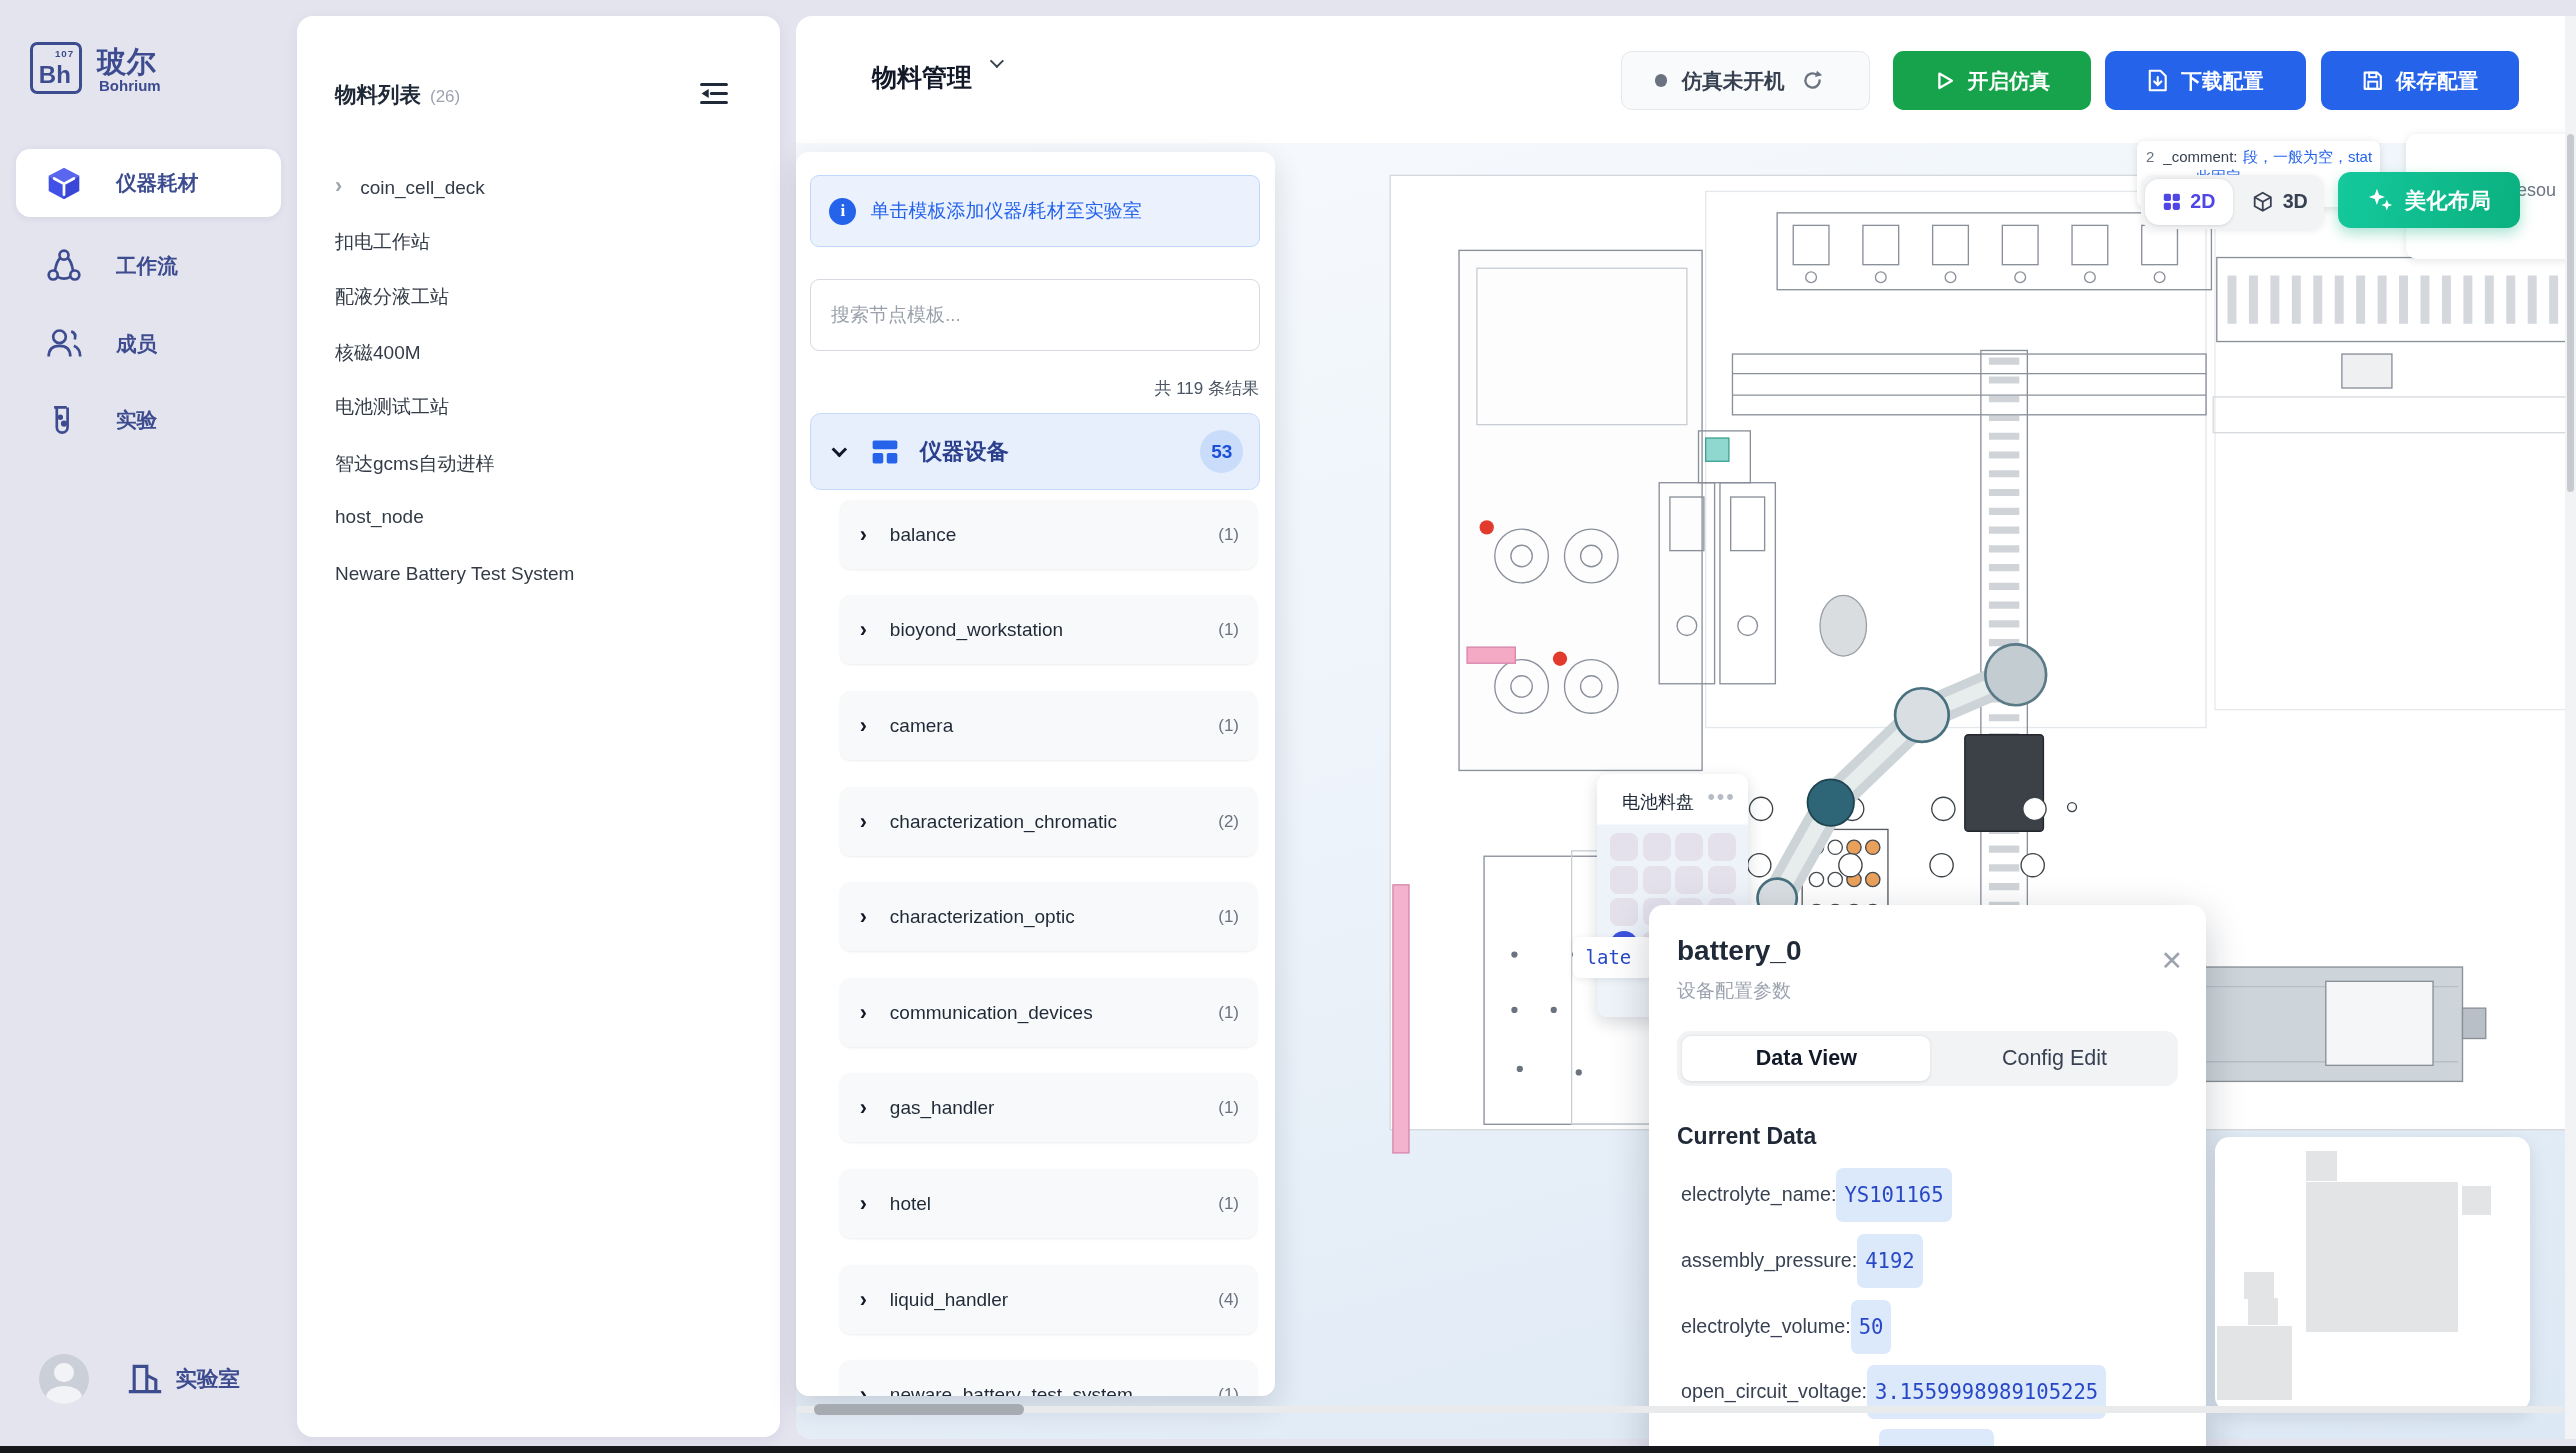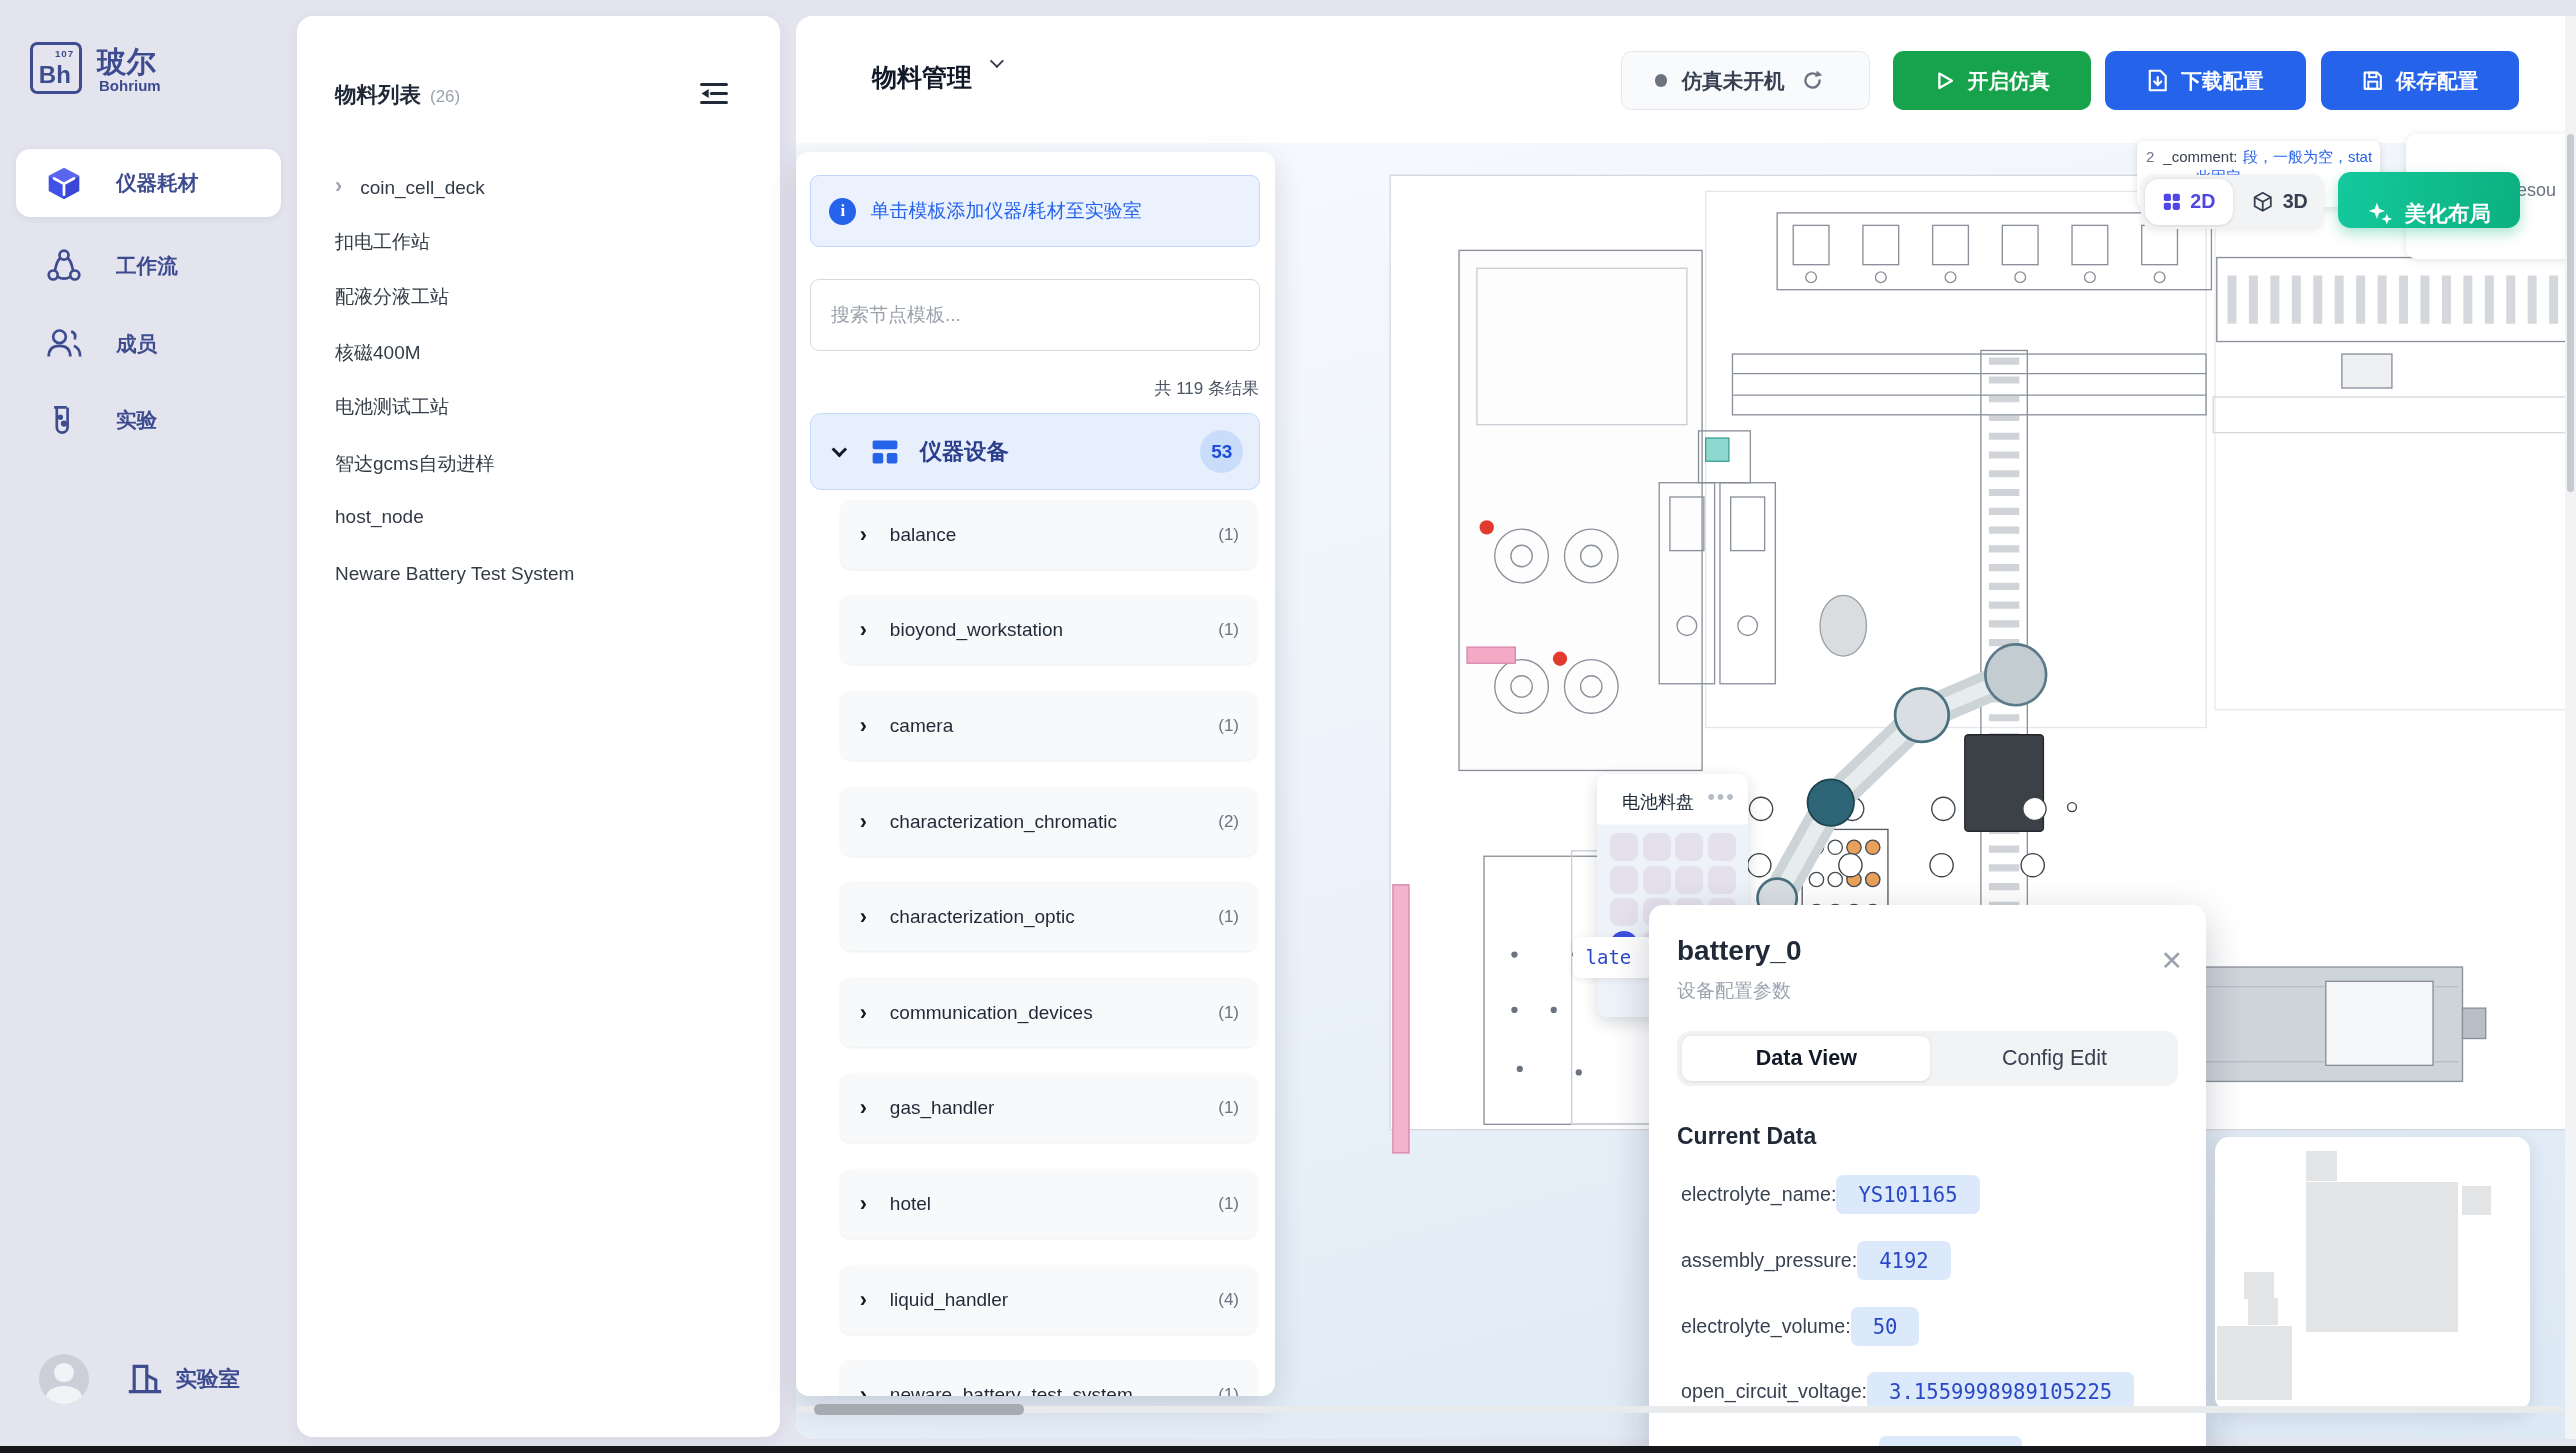--- a/index.html
+++ b/index.html
@@ -73,21 +73,21 @@
 
   
   .tooltip{left:2137px;top:141px;width:243px;height:66px;background:#fff;border-radius:7.2px;box-shadow:0 1.8px 9px rgba(0,0,0,.12);overflow:hidden;font-size:15px;white-space:nowrap}
   .tt1{position:absolute;left:9px;top:7.2px}
   .tt2{position:absolute;left:59px;top:27px;color:var(--accent-blue)}
   .tt-num{color:#6B7280}.tt-key{color:#374151;margin:0 5.4px 0 9px}.tt-val{color:var(--accent-blue)}
   .modes{left:2141px;top:175px;width:183px;height:54px;background:#F2F3F5;border-radius:12.5px;box-shadow:0 1.8px 7.2px rgba(0,0,0,.08)}
   .mode2d{position:absolute;left:3.6px;top:3.6px;width:88px;height:46px;background:#fff;border-radius:14px;box-shadow:0 0.9px 3.6px rgba(0,0,0,.12);display:flex;align-items:center;justify-content:center;cursor:pointer;color:var(--indigo);font-size:19.7px;font-weight:bold}
   .mode3d{position:absolute;right:0;top:3.6px;width:88px;height:46px;display:flex;align-items:center;justify-content:center;cursor:pointer;color:#374151;font-size:19.7px;font-weight:600}
   .mode2d svg,.mode3d svg{margin-right:9px}
-  .beautify{left:2338px;top:172px;width:182px;height:56px;border-radius:12.5px;background:linear-gradient(100deg,#14C99D,#0BB07F);box-shadow:0 5.4px 14.3px rgba(11,176,127,.35);display:flex;align-items:flex-end;justify-content:center;color:#fff;font-size:21.5px;font-weight:bold;cursor:pointer}
+  .beautify{left:2338px;top:172px;width:182px;height:56px;border-radius:12.5px;background:linear-gradient(100deg,#14C99D,#0BB07F);box-shadow:0 5.4px 14.3px rgba(11,176,127,.35);display:flex;align-items:center;justify-content:center;color:#fff;font-size:21.5px;font-weight:bold;cursor:pointer}
   .beautify svg{margin-right:10.7px}
   .resou-panel{left:2406px;top:134px;width:179px;height:125px;background:#fff;border-radius:10.7px;box-shadow:0 1.8px 9px rgba(0,0,0,.1)}
   .resou-frag{position:absolute;left:111px;top:46px;font-size:18px;color:#6B7280}
 
   
   .tray{left:1597px;top:774px;width:151px;height:243px;background:linear-gradient(#ffffff 50px,#eef2f9 51px);border-radius:10.7px;box-shadow:0 5.4px 16px rgba(15,23,42,.16)}
   .tray-title{position:absolute;left:25px;top:16px;font-size:18px;font-weight:normal;color:#1F2937}
   .tray-menu{position:absolute;right:12.5px;top:10.7px;font-size:21.5px;color:#B6BCc6;letter-spacing:1.8px;cursor:pointer}
   .tray-grid{position:absolute;left:13.4px;top:59px;width:124px;display:grid;grid-template-columns:repeat(4,28px);grid-auto-rows:28px;gap:4.5px}
   .cell{background:#E4E1ED;border-radius:8px;cursor:pointer}
@@ -105,21 +105,21 @@
   .popup{left:1649px;top:905px;width:557px;height:608px;background:#fff;border-radius:14.3px;box-shadow:0 12.5px 39px rgba(15,23,42,.22)}
   .pp-title{position:absolute;left:28px;top:30px;font-size:28px;font-weight:bold;color:#1F2937}
   .pp-sub{position:absolute;left:28px;top:73px;font-size:19px;color:#9CA3AF}
   .pp-close{position:absolute;right:23px;top:43px;font-size:27px;color:#9CA3AF;cursor:pointer;line-height:1}
   .pp-tabs{position:absolute;left:28px;top:126px;width:501px;height:55px;background:#F2F3F5;border-radius:12.5px}
   .pp-tab-active{position:absolute;left:5.4px;top:5.4px;width:248px;height:45px;background:#fff;border-radius:9px;box-shadow:0 0.9px 3.6px rgba(0,0,0,.1);display:flex;align-items:center;justify-content:center;font-size:21.5px;font-weight:600;color:#111827;cursor:pointer}
   .pp-tab{position:absolute;right:0;top:0;width:247px;height:55px;display:flex;align-items:center;justify-content:center;font-size:21.5px;color:#374151;cursor:pointer}
   .pp-section{position:absolute;left:28px;top:218px;font-size:23px;font-weight:600;color:#1F2937}
   .pp-row{position:absolute;left:32px;width:501px;height:43px;display:flex;align-items:center;justify-content:flex-start}
   .pp-label{font-size:19.7px;color:#374151}
-  .pp-chip{background:var(--chip-bg);color:var(--chip-text);border-radius:7.2px;height:39px;display:flex;align-items:center;padding:0 22px;font-size:20.6px}
+  .pp-chip{background:var(--chip-bg);color:var(--chip-text);border-radius:7.2px;height:54px;display:flex;align-items:center;padding:0 8px;font-size:20.6px}
 
   
   .minimap{left:2215px;top:1137px;width:315px;height:274px;background:#fff;border-radius:14.3px;box-shadow:0 5.4px 18px rgba(15,23,42,.1);cursor:pointer}
   .mm{position:absolute;background:#E3E4E6}
 
   
   .hs-track{left:796px;top:1406px;width:1768px;height:7.2px;background:#E9EAEC;border-radius:3.6px}
   .hs-thumb{left:814px;top:1404px;width:210px;height:10.7px;background:#A6ABB1;border-radius:5.4px;cursor:pointer}
   .vs-track{left:2565px;top:16px;width:10.7px;height:1423px;background:#F2F3F5}
   .vs-thumb{left:2567px;top:134px;width:7.2px;height:358px;background:#C7CACF;border-radius:3.6px;cursor:pointer}

